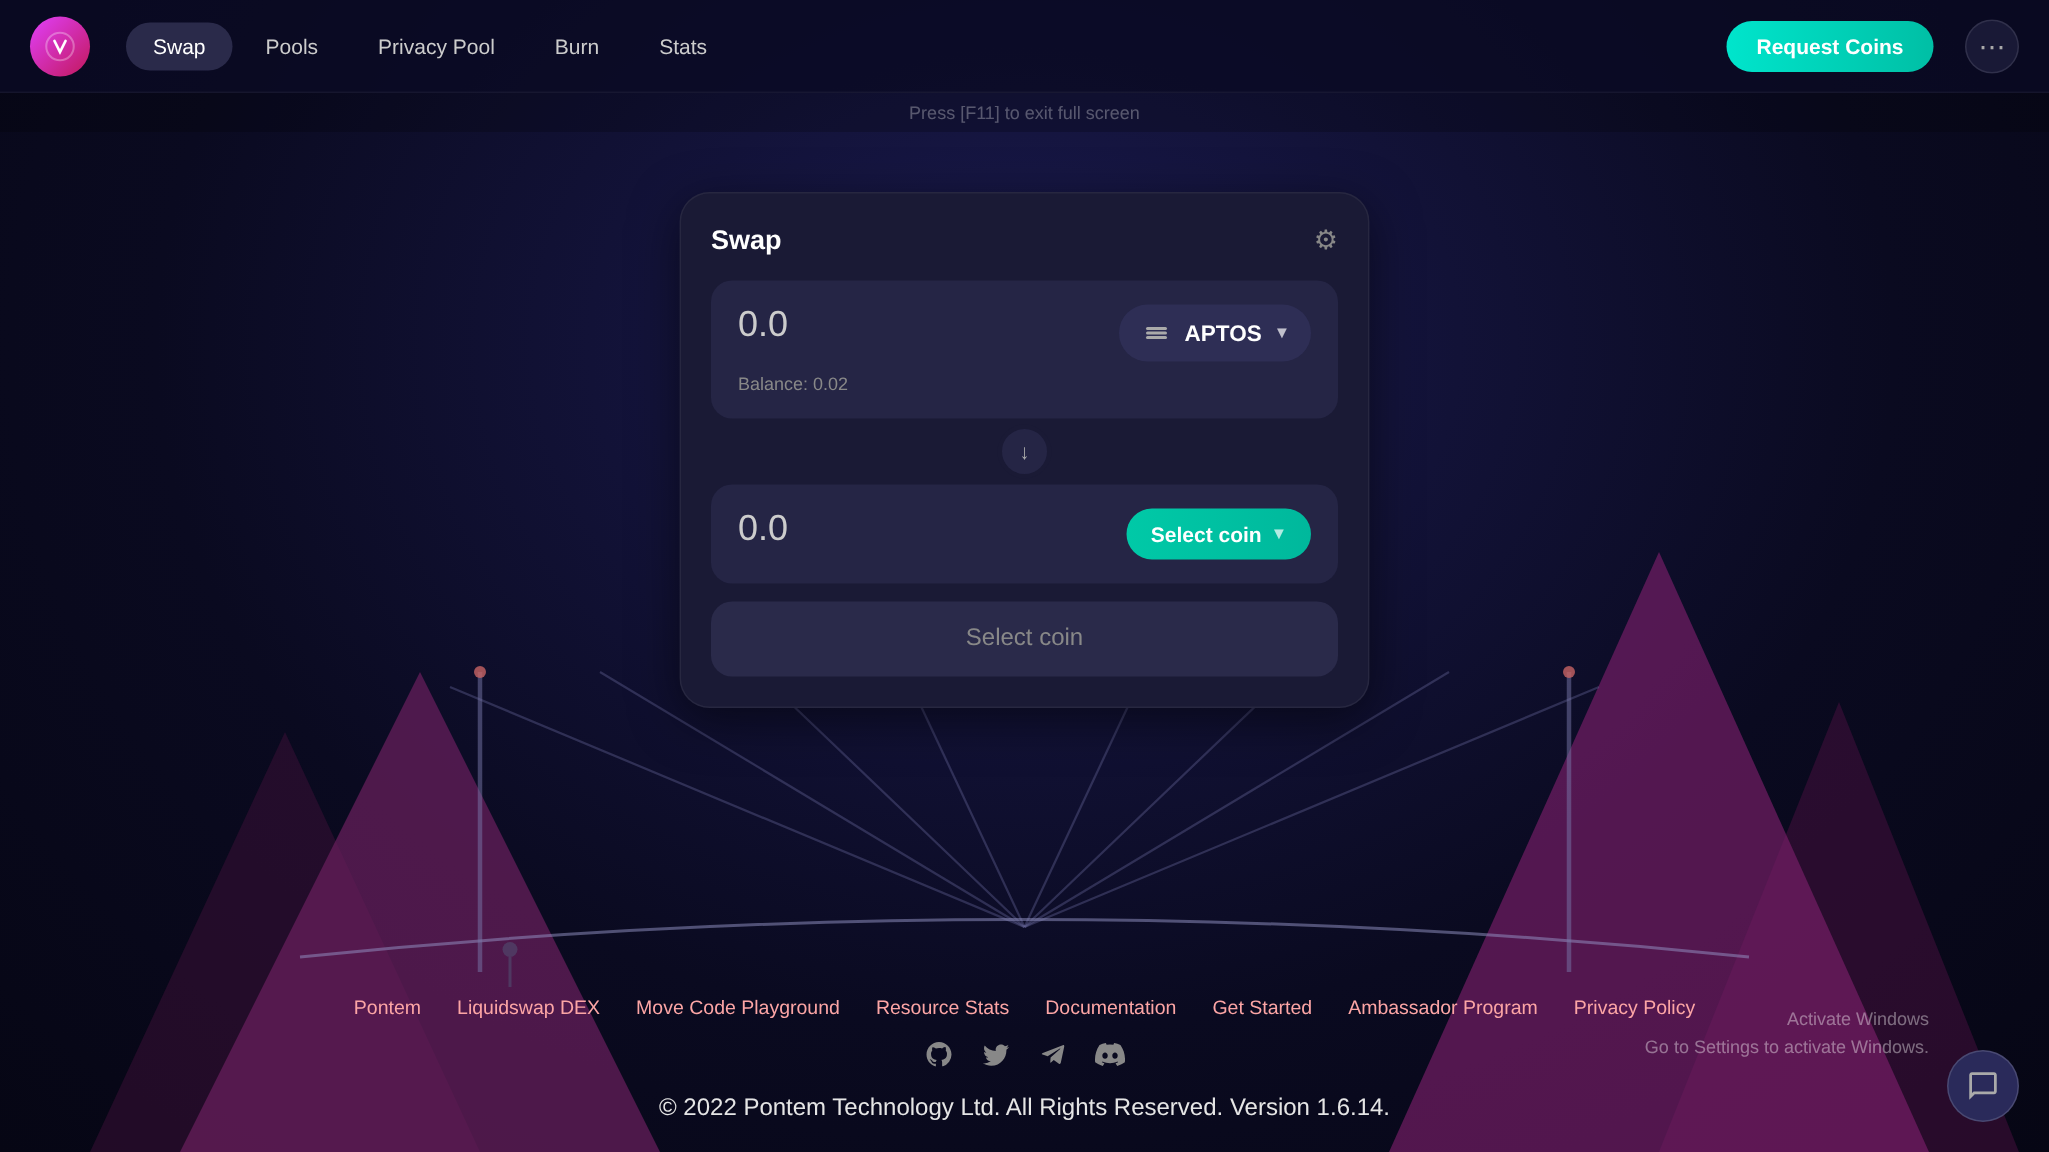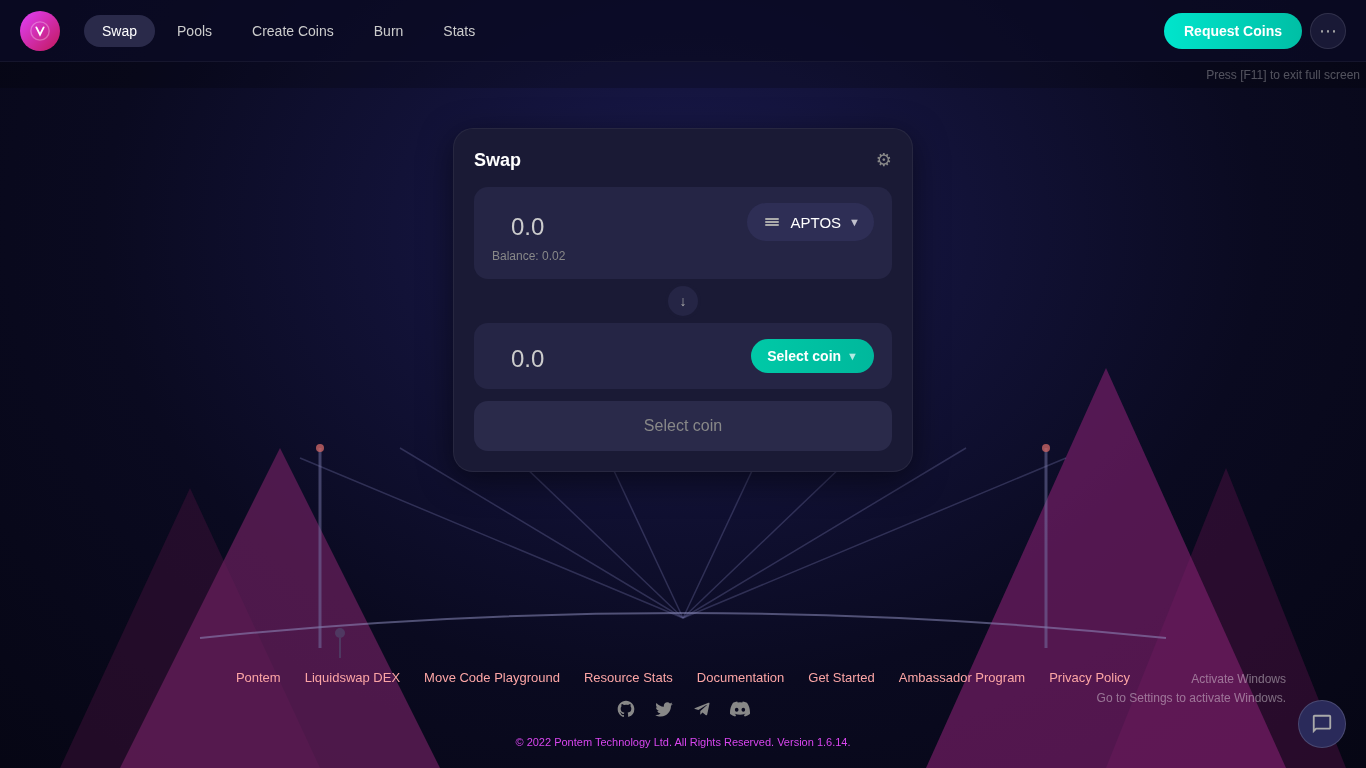--- a/index.html
+++ b/index.html
@@ -128,21 +128,22 @@
       color: #ccc;
       transition: all 0.2s;
     }
     .nav-btn.active {
       background: #2a2a4a;
       color: #fff;
     }
 
     .nav-right {
       display: flex;
-      gap: 8px;
+      align-items: center;
+      gap: 21px;
     }
 
     .request-coins-btn {
       padding: 9px 20px;
       border-radius: 20px;
       background: linear-gradient(90deg, #00e5cc, #00bfa5);
       color: #fff;
       font-size: 14px;
       font-weight: 600;
       border: none;
@@ -179,21 +180,21 @@
       justify-content: center;
       cursor: pointer;
       color: #aaa;
       font-size: 18px;
     }
 
     
     .hint-bar {
       position: relative;
       z-index: 10;
-      text-align: right;
+      text-align: center;
       font-size: 12px;
       color: rgba(255,255,255,0.3);
       padding: 6px;
       background: rgba(0,0,0,0.2);
     }
 
     
     .main-content {
       position: relative;
       z-index: 10;
@@ -237,23 +238,22 @@
     
     .token-box {
       background: #252545;
       border-radius: 14px;
       padding: 16px 18px;
       margin-bottom: 4px;
     }
 
     .token-box-row {
       display: flex;
-      align-items: flex-end;
+      align-items: flex-start;
       justify-content: space-between;
-      margin-left: 19px;
     }
 
     .amount-input {
       font-size: 24px;
       color: #ccc;
       background: none;
       border: none;
       outline: none;
       width: 160px;
     }
@@ -262,21 +262,21 @@
       display: flex;
       align-items: center;
       gap: 8px;
       background: #2e2e55;
       border-radius: 20px;
       padding: 8px 14px;
       cursor: pointer;
       border: none;
       color: #fff;
       font-size: 15px;
-      font-weight: 400;
+      font-weight: 700;
     }
 
     .token-selector .token-icon {
       width: 22px;
       height: 22px;
       display: flex;
       align-items: center;
       justify-content: center;
     }
 
@@ -377,22 +377,22 @@
       margin-bottom: 12px;
     }
 
     .social-icon {
       color: #888;
       font-size: 18px;
       cursor: pointer;
     }
 
     .footer-copy {
-      font-size: 11px;
-      color: #d946ef;
+      font-size: 16px;
+      color: #e5e5e5;
     }
 
     
     .chat-btn {
       position: fixed;
       bottom: 20px;
       right: 20px;
       width: 48px;
       height: 48px;
       border-radius: 50%;
@@ -463,21 +463,21 @@
   <div class="logo">
     <svg viewBox="0 0 24 24" fill="none">
       <circle cx="12" cy="12" r="10" stroke="rgba(255,255,255,0.3)" stroke-width="1.5"></circle>
       <path d="M8 8 L12 16 L16 8" stroke="white" stroke-width="2" fill="none" stroke-linecap="round"></path>
     </svg>
   </div>
 
   <div class="nav-links">
     <button class="nav-btn active">Swap</button>
     <button class="nav-btn">Pools</button>
-    <button class="nav-btn">Create Coins</button>
+    <button class="nav-btn">Privacy Pool</button>
     <button class="nav-btn">Burn</button>
     <button class="nav-btn">Stats</button>
   </div>
 
   <div class="nav-right">
     <button class="request-coins-btn">Request Coins</button>
     <div class="more-btn">
       <span>⋯</span>
     </div>
   </div>

